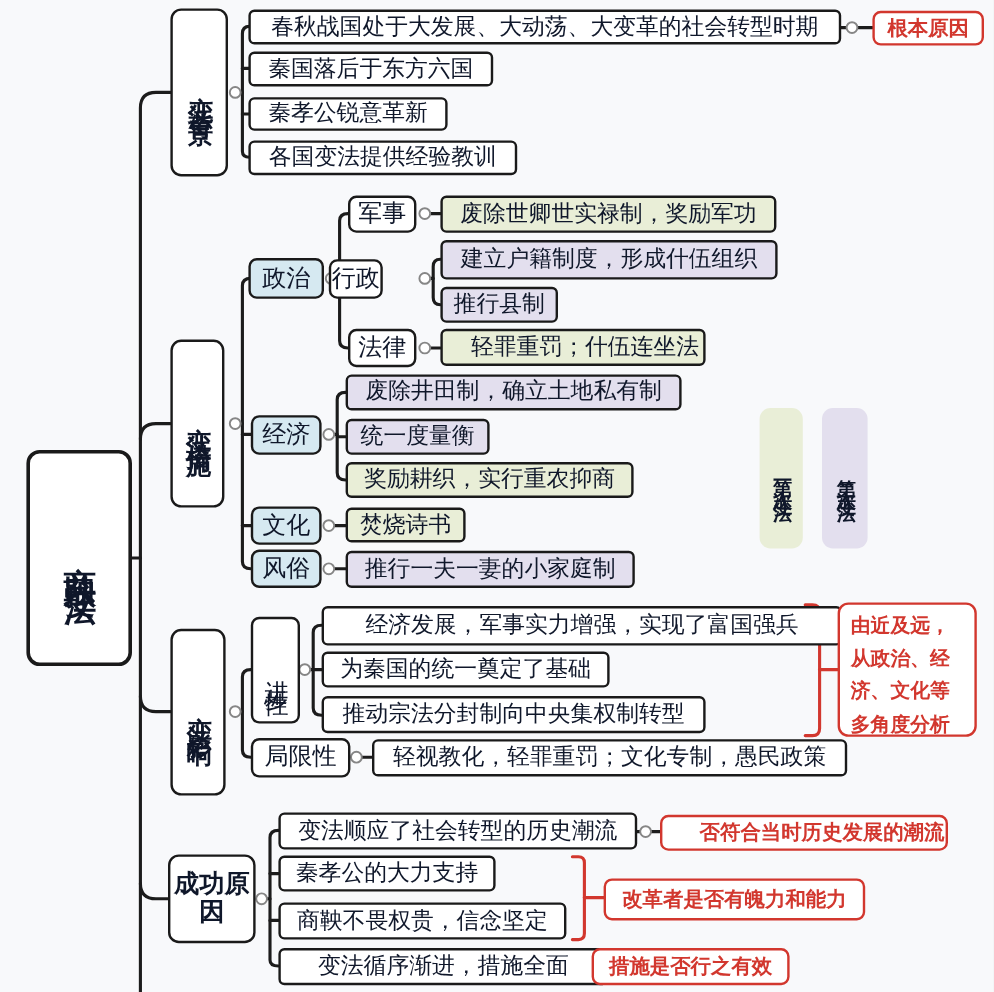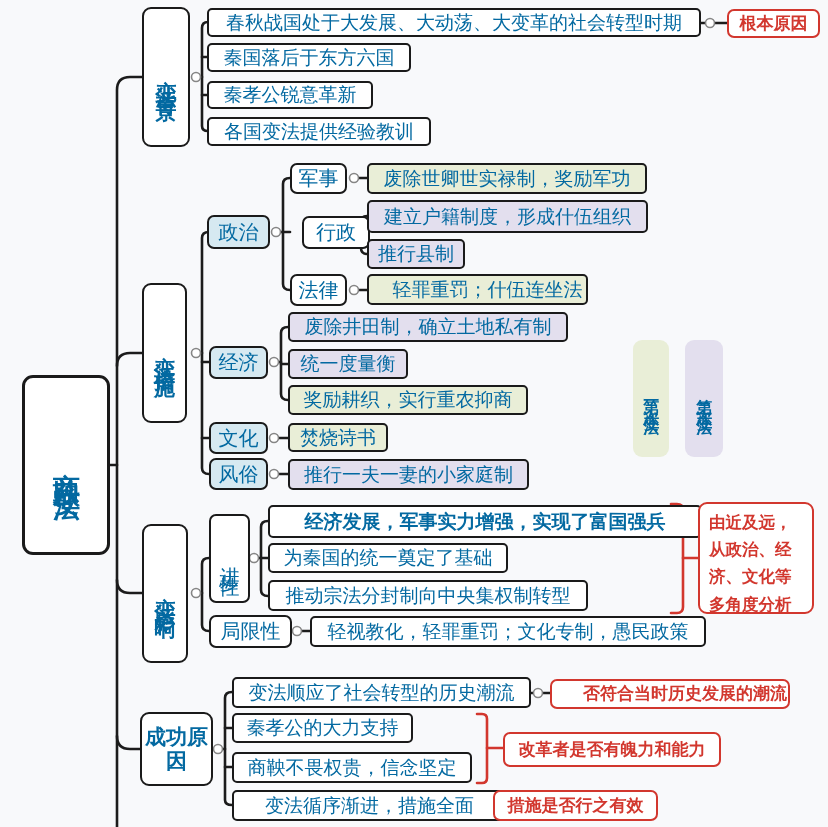--- a/index.html
+++ b/index.html
@@ -8,21 +8,21 @@
     background:#f8f9fb;
     font-family:"Liberation Sans", sans-serif;
     color:#141414;
   }
   #wires{position:absolute;left:0;top:0;}
   .node{
     position:absolute;box-sizing:border-box;
     border:2px solid #1a1a1a;border-radius:5px;background:#fff;
     display:flex;align-items:center;justify-content:center;
     font-size:19px;line-height:1.15;white-space:nowrap;overflow:hidden;
-    color:#0369a1;
+    color:#0f172a;
   }
   .branch{border-width:2.5px;border-radius:9px;font-weight:bold;font-size:21px;}
   .root{border-width:3px;border-radius:11px;font-weight:bold;font-size:27px;}
   .vert{writing-mode:vertical-rl;text-orientation:upright;letter-spacing:7px;white-space:nowrap;}
   .vert.tight{letter-spacing:5px;}
   .blue{background:#d6e9f1;}
   .green{background:#e9eed7;}
   .purple{background:#e3dfee;}
   .sub{font-size:20px;border-radius:7px;}
   .redbox{border-color:#d2372e;color:#d2372e;font-weight:bold;font-size:17px;border-radius:7px;}
@@ -121,21 +121,21 @@
   <div class="node" style="left:207px;top:43px;width:204px;height:29px;">秦国落后于东方六国</div>
   <div class="node" style="left:207px;top:81px;width:166px;height:28px;">秦孝公锐意革新</div>
   <div class="node" style="left:207px;top:117px;width:224px;height:29px;">各国变法提供经验教训</div>
   <div class="node redbox" style="left:727px;top:9px;width:93px;height:29px;">根本原因</div>
 
   <div class="node branch vert" style="left:142px;top:283px;width:45px;height:140px;">变法措施</div>
 
   <div class="node sub blue" style="left:207px;top:215px;width:63px;height:34px;">政治</div>
   <div class="node sub" style="left:290px;top:163px;width:57px;height:31px;">军事</div>
   <div class="node green" style="left:367px;top:163px;width:280px;height:31px;">废除世卿世实禄制，奖励军功</div>
-  <div class="node sub" style="left:302px;top:216px;width:68px;height:33px;">行政</div>
+  <div class="node sub" style="left:274px;top:216px;width:45px;height:33px;">行政</div>
   <div class="node purple" style="left:367px;top:200px;width:281px;height:33px;">建立户籍制度，形成什伍组织</div>
   <div class="node purple" style="left:367px;top:239px;width:98px;height:30px;">推行县制</div>
   <div class="node sub" style="left:290px;top:274px;width:57px;height:32px;">法律</div>
   <div class="node green" style="left:367px;top:274px;width:221px;height:31px;padding-left:20px;">轻罪重罚；什伍连坐法</div>
 
   <div class="node sub blue" style="left:209px;top:346px;width:59px;height:33px;">经济</div>
   <div class="node purple" style="left:288px;top:312px;width:280px;height:30px;">废除井田制，确立土地私有制</div>
   <div class="node purple" style="left:288px;top:349px;width:120px;height:30px;">统一度量衡</div>
   <div class="node green" style="left:288px;top:385px;width:240px;height:30px;">奖励耕织，实行重农抑商</div>
 
@@ -143,21 +143,21 @@
   <div class="node green" style="left:288px;top:423px;width:100px;height:29px;">焚烧诗书</div>
 
   <div class="node sub blue" style="left:209px;top:458px;width:59px;height:32px;">风俗</div>
   <div class="node purple" style="left:288px;top:459px;width:241px;height:31px;">推行一夫一妻的小家庭制</div>
 
   <div class="node legend-pill green vert tight" style="left:633px;top:340px;width:36px;height:117px;">第一次变法</div>
   <div class="node legend-pill purple vert tight" style="left:685px;top:340px;width:38px;height:117px;">第二次变法</div>
 
   <div class="node branch vert" style="left:142px;top:524px;width:46px;height:139px;">变法影响</div>
   <div class="node sub vert tight" style="left:209px;top:514px;width:41px;height:89px;">进步性</div>
-  <div class="node" style="left:268px;top:505px;width:434px;height:33px;font-weight:bold;">经济发展，军事实力增强，实现了富国强兵</div>
+  <div class="node" style="left:268px;top:505px;width:434px;height:33px;">经济发展，军事实力增强，实现了富国强兵</div>
   <div class="node" style="left:268px;top:543px;width:240px;height:30px;">为秦国的统一奠定了基础</div>
   <div class="node" style="left:268px;top:580px;width:320px;height:31px;">推动宗法分封制向中央集权制转型</div>
   <div class="node sub" style="left:209px;top:615px;width:83px;height:33px;">局限性</div>
   <div class="node" style="left:310px;top:616px;width:396px;height:31px;">轻视教化，轻罪重罚；文化专制，愚民政策</div>
   <div class="node redbox anno-block" style="left:698px;top:502px;width:116px;height:112px;">由近及远，从政治、经济、文化等多角度分析</div>
 
   <div class="node branch multiline" style="left:140px;top:712px;width:73px;height:74px;">成功原因</div>
   <div class="node" style="left:232px;top:677px;width:299px;height:31px;">变法顺应了社会转型的历史潮流</div>
   <div class="node" style="left:232px;top:713px;width:181px;height:30px;">秦孝公的大力支持</div>
   <div class="node" style="left:232px;top:752px;width:240px;height:31px;">商鞅不畏权贵，信念坚定</div>

